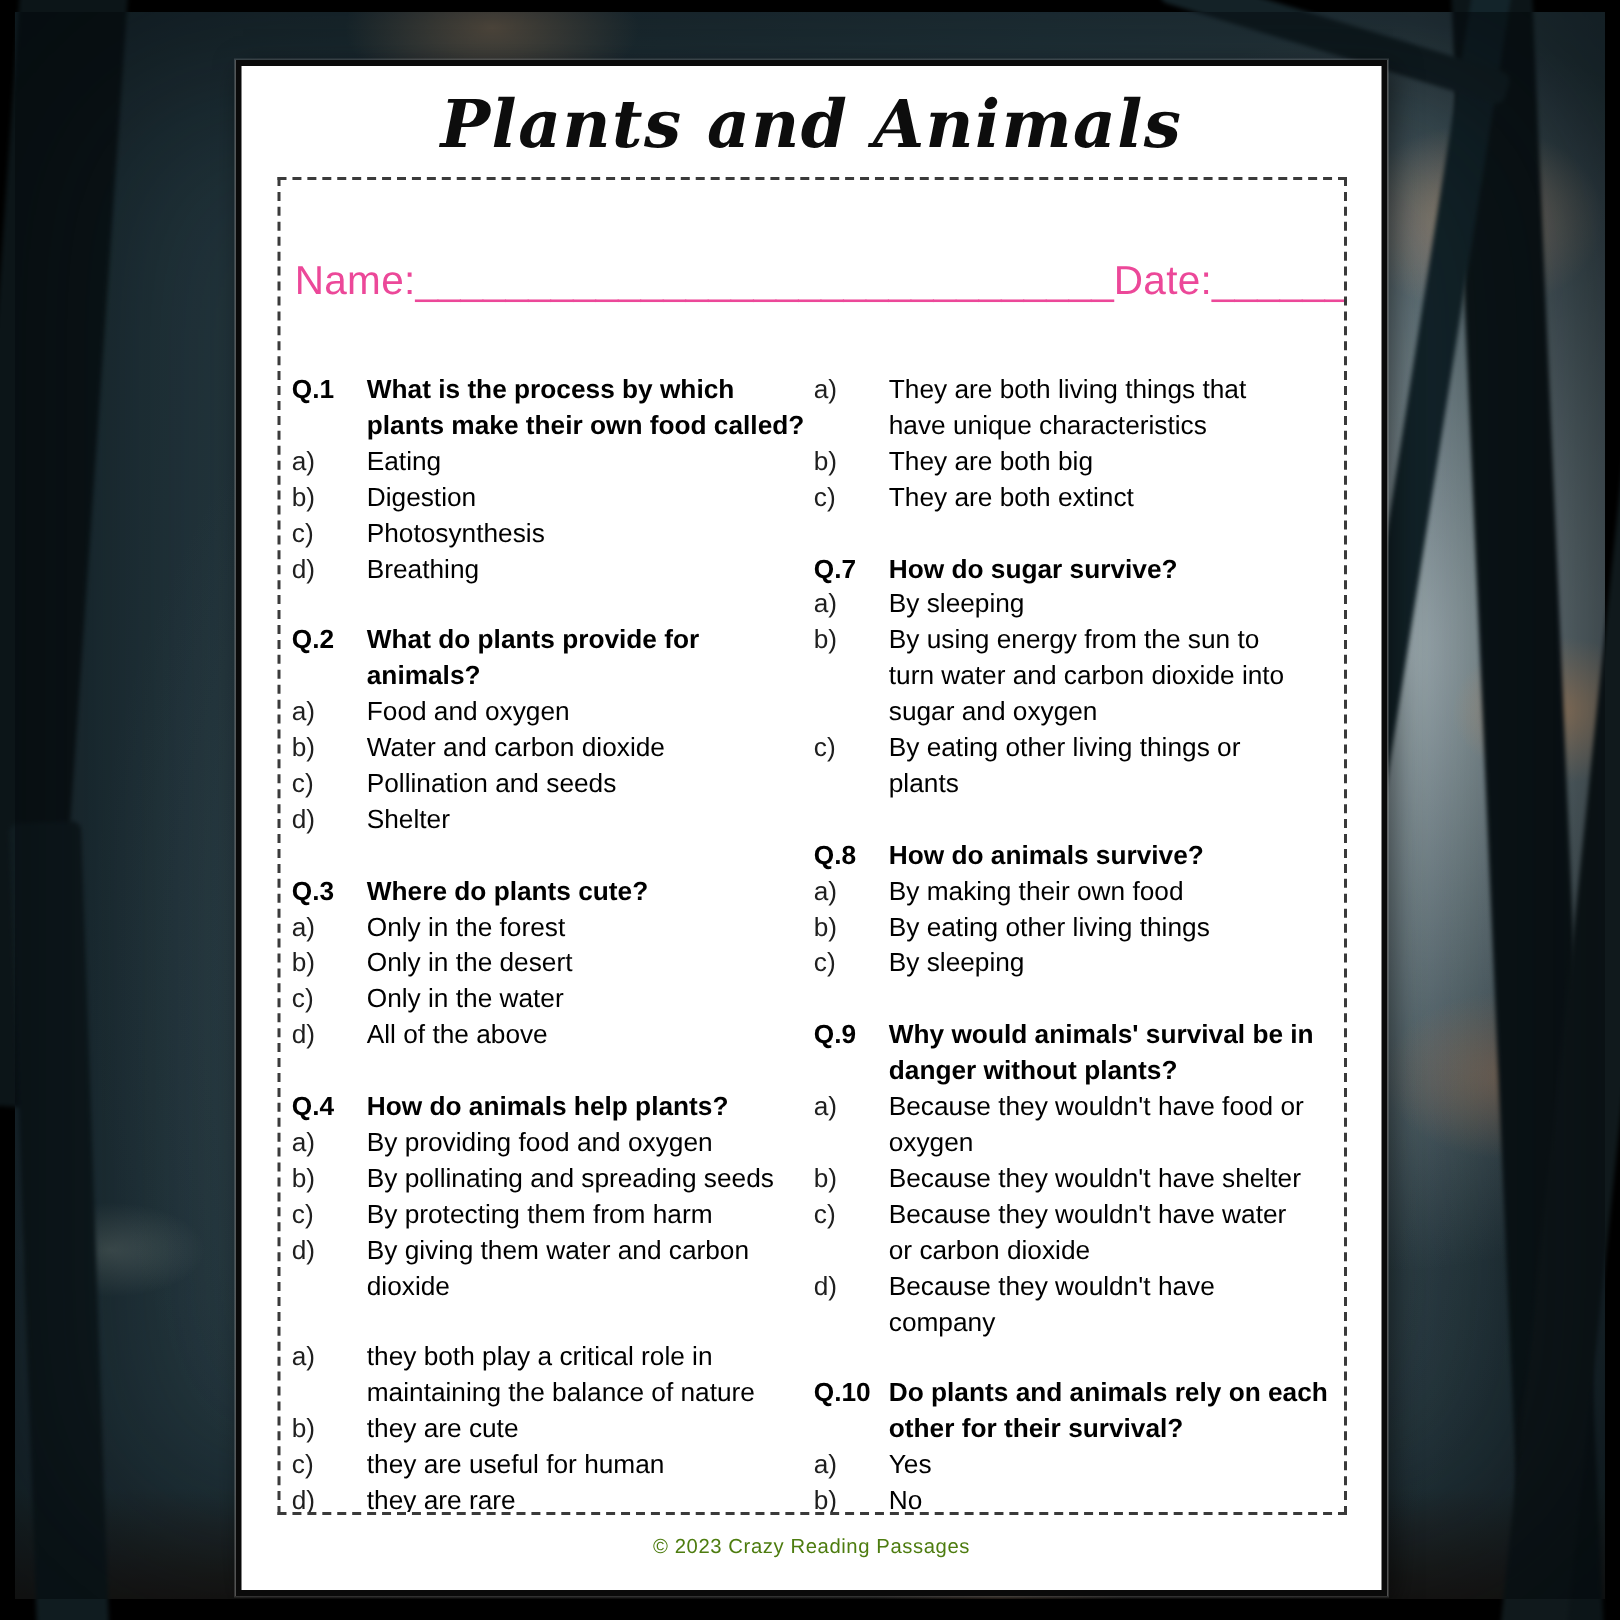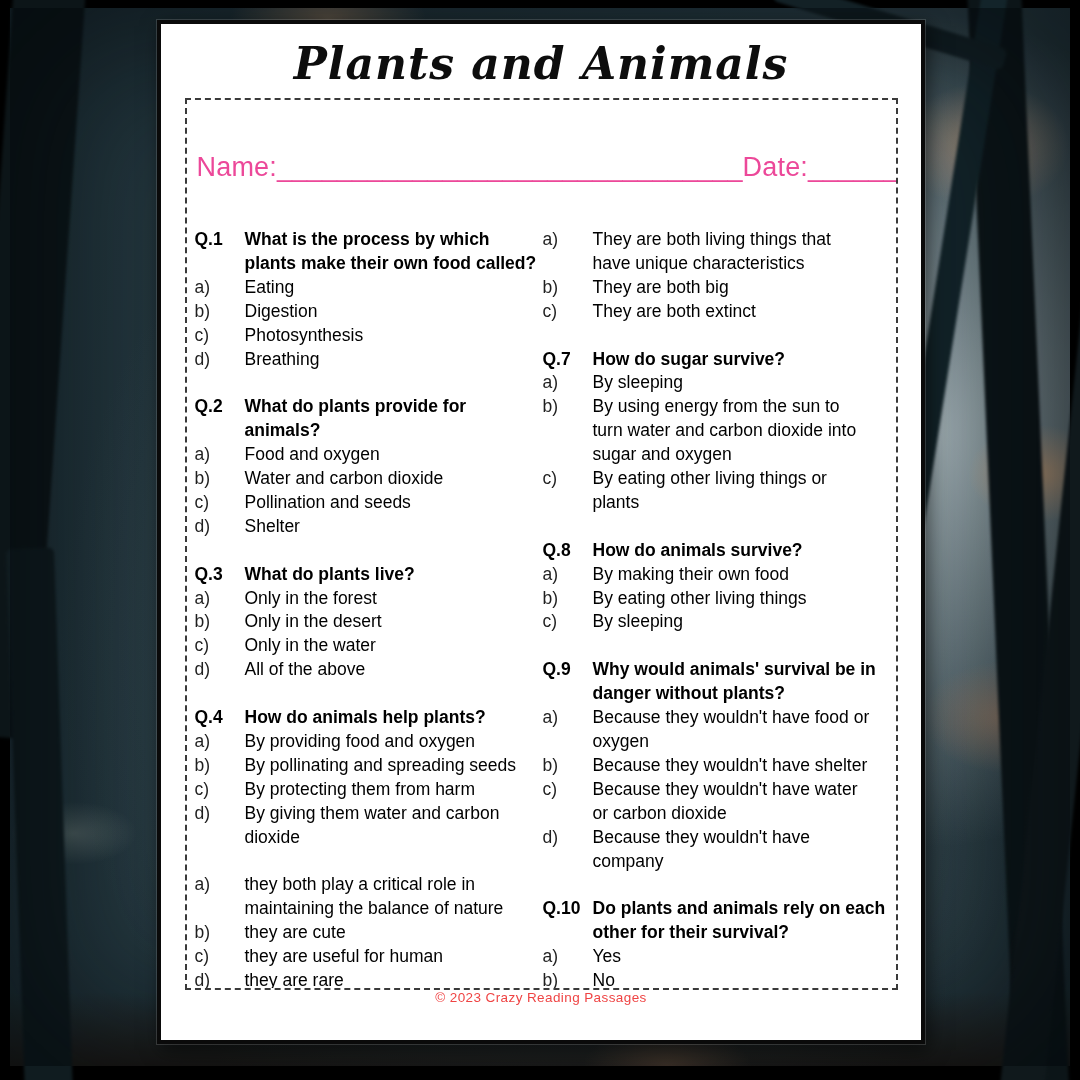--- a/index.html
+++ b/index.html
@@ -26,21 +26,21 @@
   .trunk-l1{left:-22px;top:-30px;width:72px;height:760px;transform:rotate(4deg);}
   .trunk-l2{left:6px;top:540px;width:48px;height:580px;transform:rotate(-2deg);background:#101c20;}
   .trunk-r1{right:24px;top:-30px;width:54px;height:1160px;transform:rotate(-2.5deg);}
   .trunk-r2{right:104px;top:-30px;width:26px;height:560px;transform:rotate(9deg);background:#13242a;}
   .trunk-r3{right:-14px;top:280px;width:44px;height:840px;transform:rotate(6deg);background:#10191c;}
   .branch-tr{right:60px;top:6px;width:240px;height:22px;transform:rotate(17deg);background:#142227;}
   .vignette{position:absolute;inset:0;box-shadow:inset 0 0 140px 45px rgba(4,9,11,0.6);}
 
   
   .paper{
-    position:absolute;left:157px;top:20px;width:768px;height:1024px;
+    position:absolute;left:157px;top:40px;width:768px;height:1024px;
     box-sizing:border-box;background:#ffffff;border:4px solid #0a0a0a;
     box-shadow:0 0 0 1px rgba(255,255,255,0.15), 4px 6px 18px rgba(0,0,0,0.55);
     z-index:10;
   }
   .title{
     height:74px;display:flex;align-items:center;justify-content:center;
     font-family:"DejaVu Serif",serif;font-style:italic;font-weight:700;
     font-size:44px;color:#0d0d0d;letter-spacing:1px;padding-top:4px;box-sizing:border-box;
   }
   .dashed-box{
@@ -63,21 +63,21 @@
   .col-left{width:344px;margin-right:4px;}
   .col-right{flex:1;}
   .question{margin-bottom:23.9px;}
   .q-row{display:flex;font-size:17.5px;line-height:23.9px;}
   .q-num{flex:none;width:50px;font-weight:700;color:#000;}
   .q-text{flex:1;font-weight:700;color:#000;white-space:pre;}
   .opt-letter{flex:none;width:50px;color:#1f1f1f;}
   .opt-text{flex:1;color:#000000;white-space:pre;}
 
   .footer{
-    text-align:center;font-size:13.5px;color:#ef4444;letter-spacing:0.4px;
+    text-align:center;margin-top:13px;font-size:13.5px;color:#4d7c0f;letter-spacing:0.4px;
   }
 </style>
 </head>
 <body>
 
 <div class="screenshot">
 
   <div class="forest">
     <div class="trunk trunk-l1"></div>
     <div class="trunk trunk-l2"></div>
@@ -149,21 +149,21 @@
                 <span class="opt-text">Pollination and seeds</span>
               </div>
               <div class="q-row">
                 <span class="opt-letter">d)</span>
                 <span class="opt-text">Shelter</span>
               </div>
             </div>
             <div class="question">
               <div class="q-row">
                 <span class="q-num">Q.3</span>
-                <span class="q-text">What do plants live?</span>
+                <span class="q-text">Where do plants cute?</span>
               </div>
               <div class="q-row">
                 <span class="opt-letter">a)</span>
                 <span class="opt-text">Only in the forest</span>
               </div>
               <div class="q-row">
                 <span class="opt-letter">b)</span>
                 <span class="opt-text">Only in the desert</span>
               </div>
               <div class="q-row">

